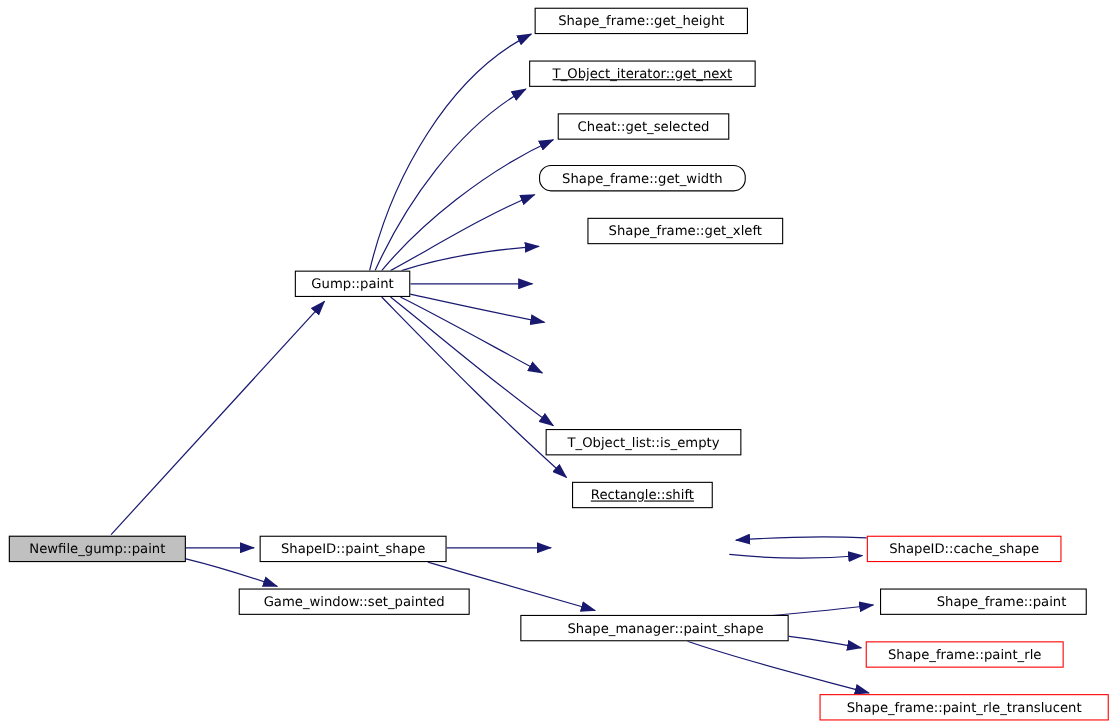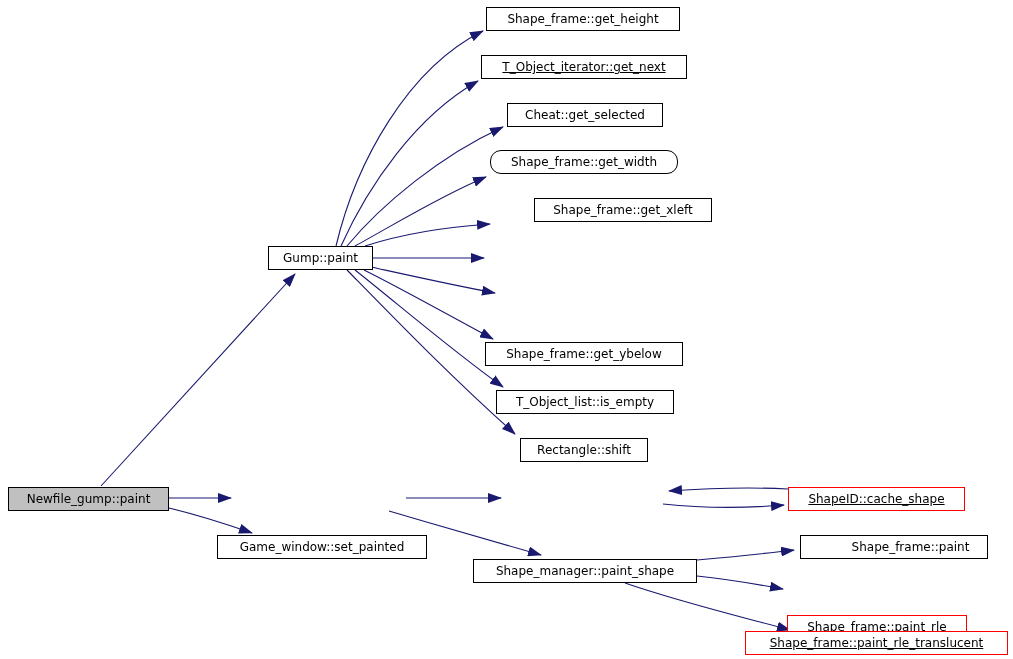--- a/index.html
+++ b/index.html
@@ -27,21 +27,21 @@
     background:var(--node-fill);
     border:1px solid var(--node-border);
     color:var(--text-color);
     font-size:12px;
     display:flex;align-items:center;justify-content:center;
     white-space:nowrap;
     box-sizing:content-box;
     cursor:pointer;
   }
   .node.highlight{background:var(--highlight-fill);cursor:default;}
-  .node.red{border-color:var(--truncated-border);text-decoration:underline;}
+  .node.red{border-color:var(--truncated-border);}
 </style>
 </head>
 <body>
 
 <div id="canvas">
 
   <svg id="edges" viewBox="0 0 1013 659" xmlns="http://www.w3.org/2000/svg">
     <defs>
       <marker id="arrow" markerWidth="14" markerHeight="10" refX="13" refY="5" orient="auto" markerUnits="userSpaceOnUse">
         <path d="M0,0 L14,5 L0,10 Z" style="fill:var(--edge-color)"></path>
@@ -70,24 +70,24 @@
   </svg>
 
   <div class="node highlight" style="left:8px;top:487px;width:159px;">Newfile_gump::paint</div>
   <div class="node" style="left:268px;top:246px;width:103px;">Gump::paint</div>
 
   <div class="node" style="left:486px;top:7px;width:192px;">Shape_frame::get_height</div>
   <div class="node" style="left:481px;top:55px;width:204px;text-decoration:underline;">T_Object_iterator::get_next</div>
   <div class="node" style="left:507px;top:103px;width:154px;">Cheat::get_selected</div>
   <div class="node" style="left:490px;top:150px;width:186px;border-radius:11px;">Shape_frame::get_width</div>
   <div class="node" style="left:494px;top:198px;width:176px;margin-left:40px;">Shape_frame::get_xleft</div>
-  <div class="node" style="left:485px;top:342px;width:196px;">Shape_frame::get_ybelow</div>
   <div class="node" style="left:496px;top:390px;width:176px;">T_Object_list::is_empty</div>
-  <div class="node" style="left:520px;top:438px;width:126px;">Rectangle::shift</div>
+  <div class="node" style="left:520px;top:438px;width:126px;text-decoration:underline;">Rectangle::shift</div>
 
+  <div class="node" style="left:236px;top:487px;width:168px;">ShapeID::paint_shape</div>
   <div class="node" style="left:217px;top:535px;width:208px;">Game_window::set_painted</div>
   <div class="node red" style="left:788px;top:487px;width:175px;">ShapeID::cache_shape</div>
-  <div class="node" style="left:473px;top:559px;width:222px;">Shape_manager::paint_shape</div>
+  <div class="node" style="left:473px;top:559px;width:222px;padding-left:20px;">Shape_manager::paint_shape</div>
   <div class="node" style="left:800px;top:535px;width:153px;padding-left:33px;">Shape_frame::paint</div>
-  <div class="node red" style="left:787px;top:583px;width:178px;margin-top:32px;">Shape_frame::paint_rle</div>
+  <div class="node red" style="left:787px;top:583px;width:178px;">Shape_frame::paint_rle</div>
   <div class="node red" style="left:745px;top:631px;width:261px;text-align:center;">Shape_frame::paint_rle_translucent</div>
 
 </div>
 
 </body></html>

